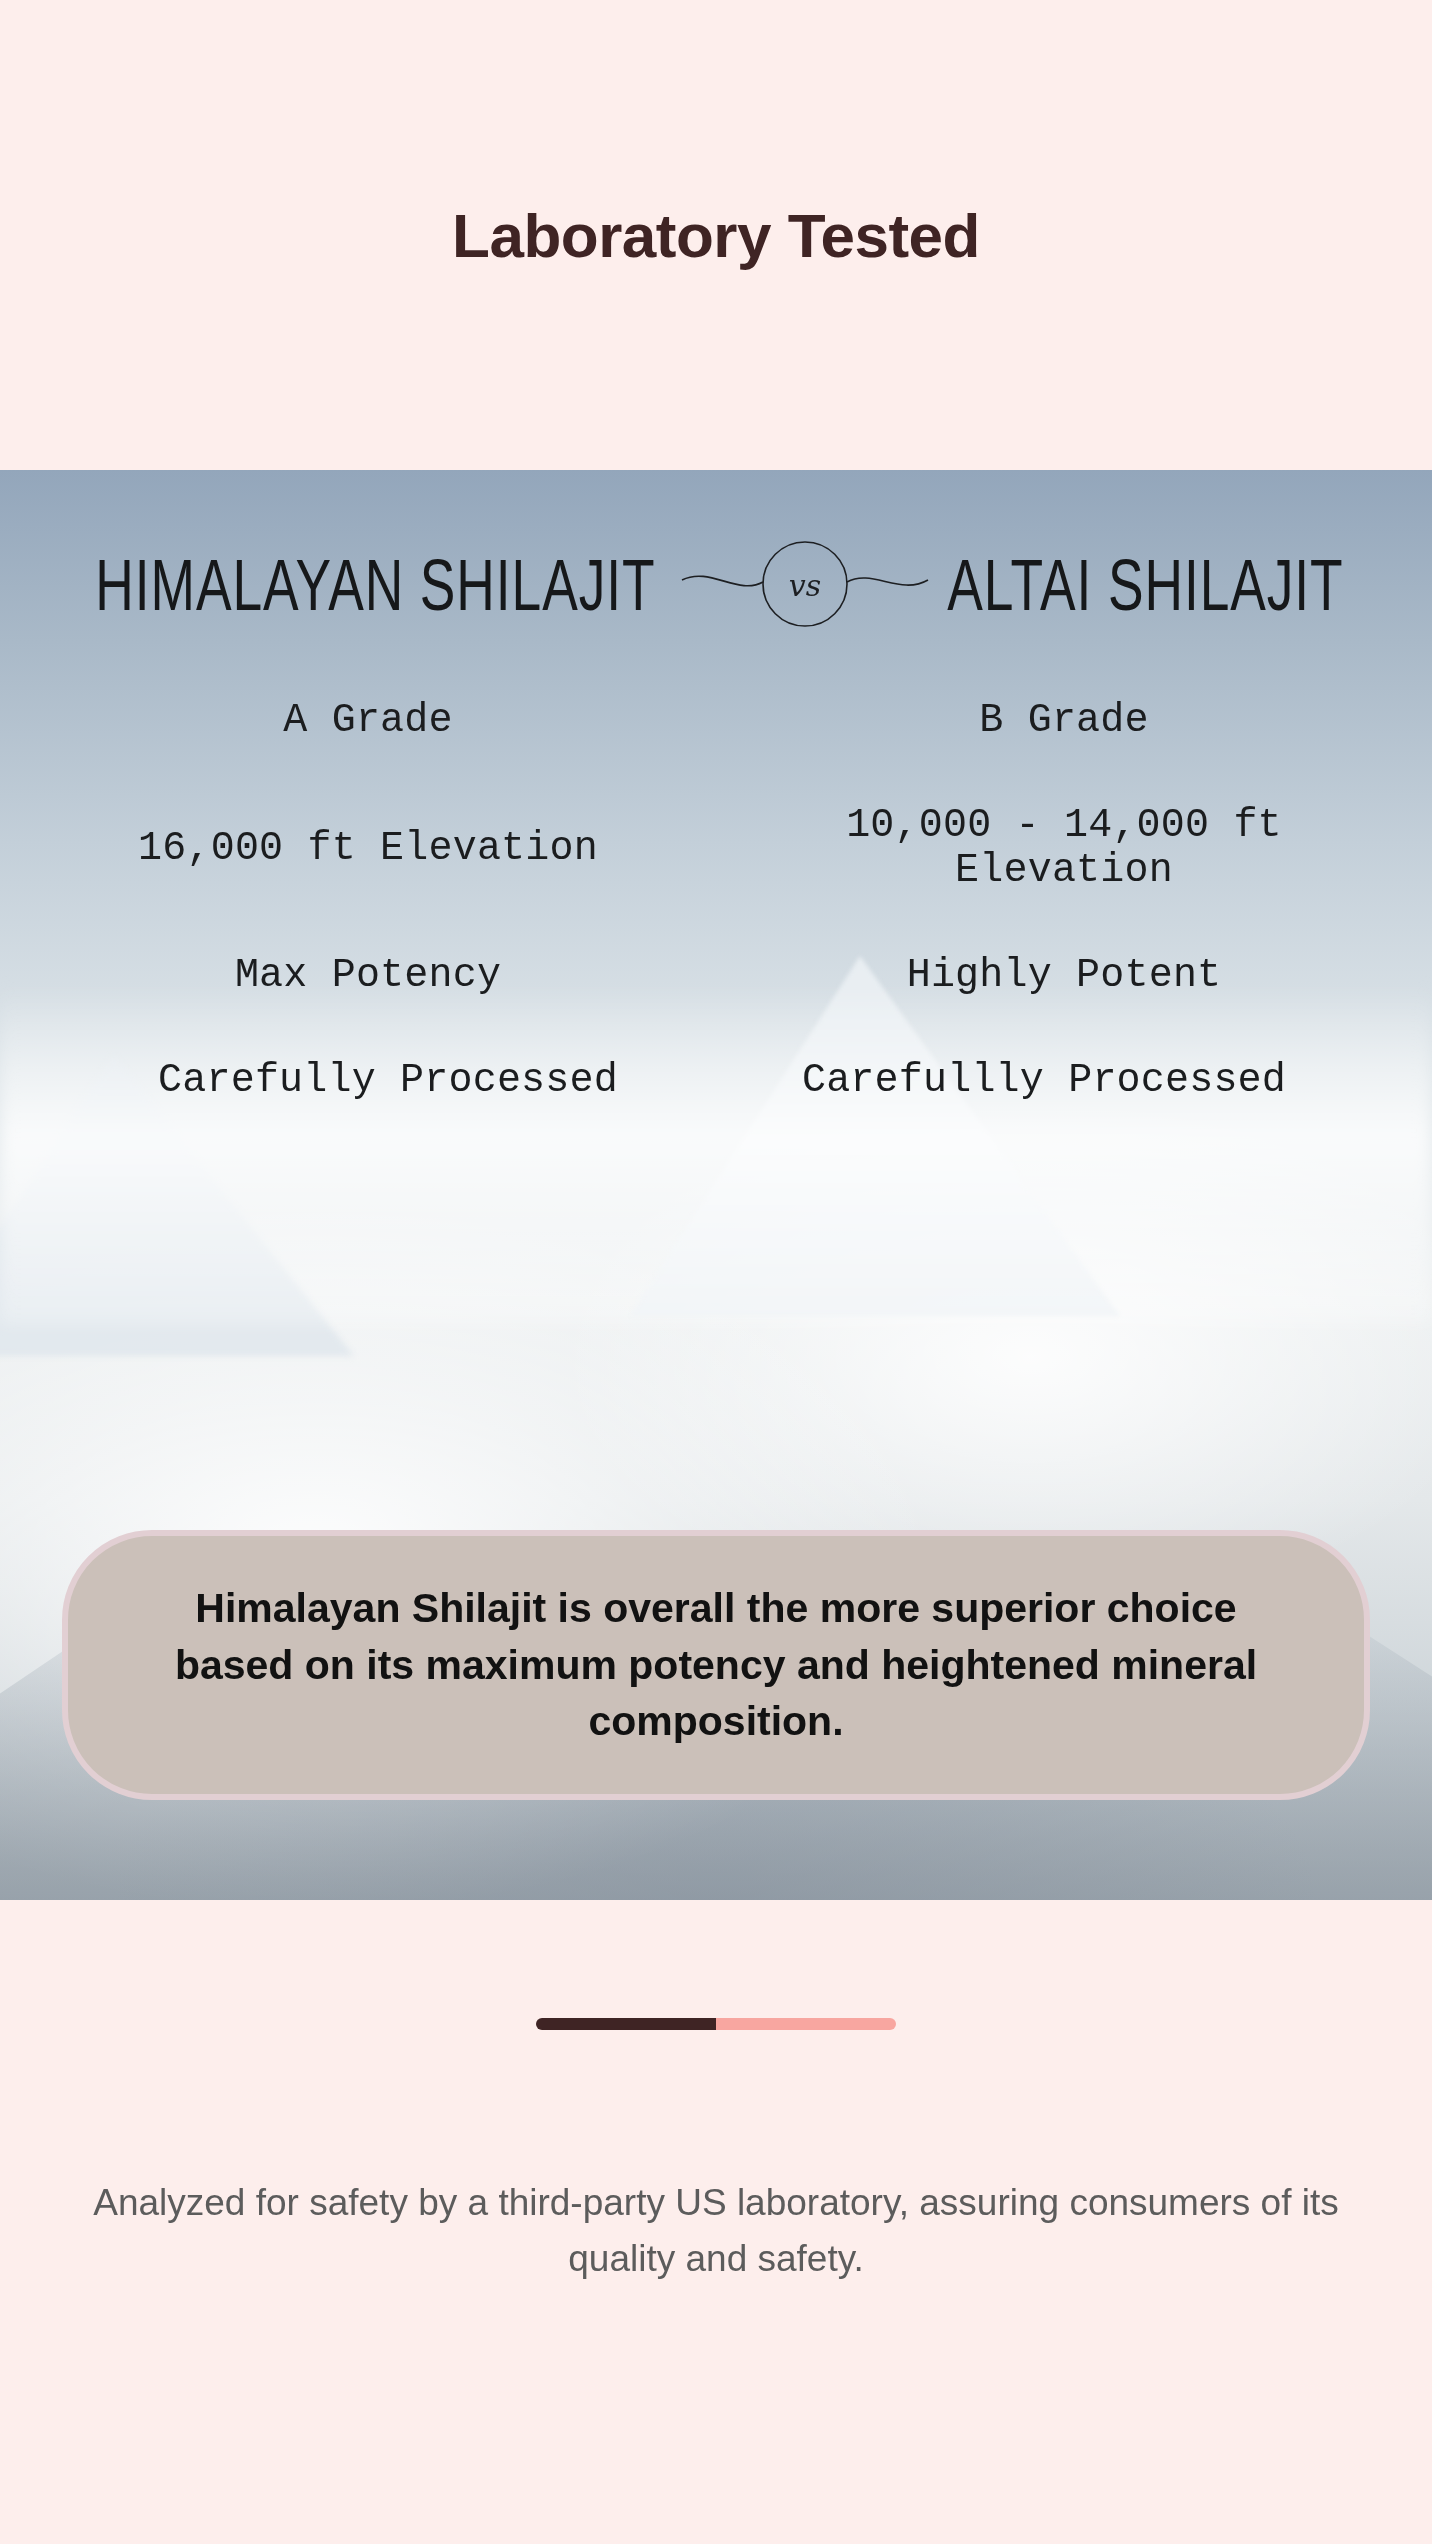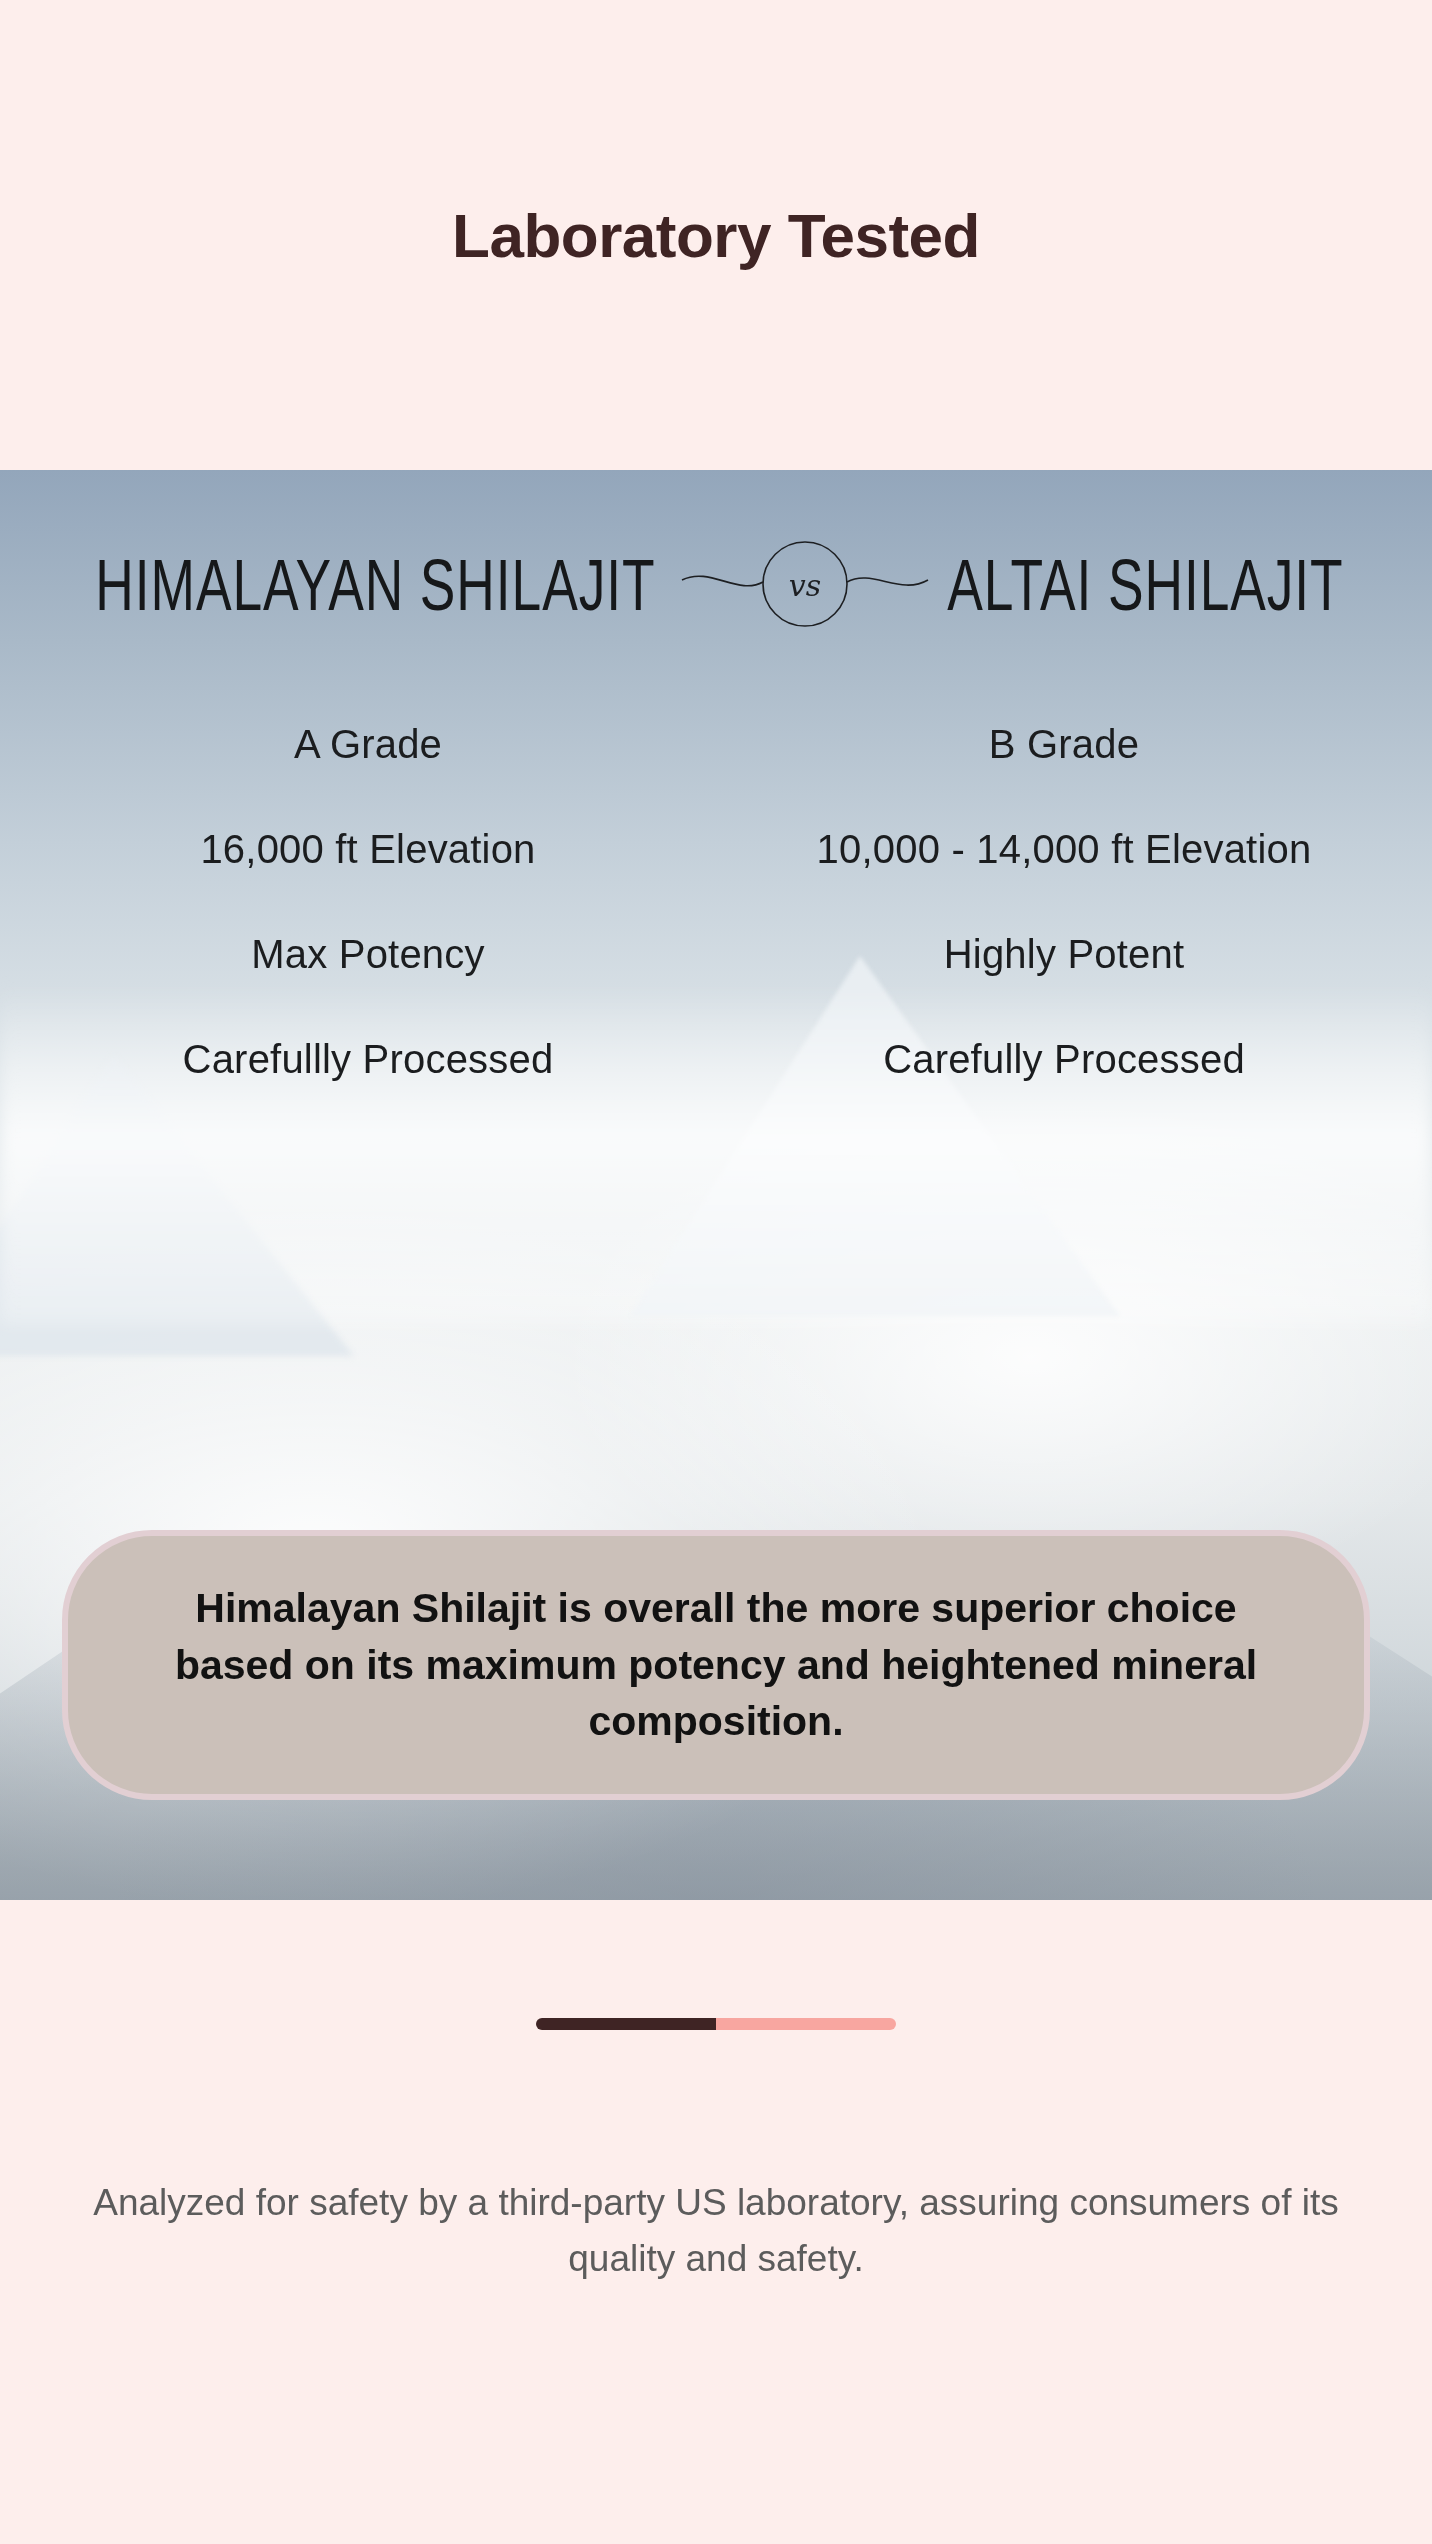--- a/index.html
+++ b/index.html
@@ -127,21 +127,22 @@
     width: 250px;
     height: 108px;
     display: flex;
     align-items: center;
     justify-content: center;
     flex: 0 0 250px;
   }
   .vs-badge svg { width: 250px; height: 108px; display: block; }
 
   .rows {
-    margin-top: 84px;
+    margin-top: 60px;
+    font-family: Liberation Mono, monospace;
   }
   .cmp-row {
     display: flex;
     align-items: center;
     margin-bottom: 60px;
   }
   .cmp-cell {
     flex: 1 1 50%;
     text-align: center;
     font-size: 40px;
@@ -241,22 +242,22 @@
         </div>
         <div class="cmp-row">
           <div class="cmp-cell left">16,000 ft Elevation</div>
           <div class="cmp-cell right">10,000 - 14,000 ft Elevation</div>
         </div>
         <div class="cmp-row">
           <div class="cmp-cell left">Max Potency</div>
           <div class="cmp-cell right">Highly Potent</div>
         </div>
         <div class="cmp-row">
+          <div class="cmp-cell right">Carefully Processed</div>
           <div class="cmp-cell left">Carefullly Processed</div>
-          <div class="cmp-cell right">Carefully Processed</div>
         </div>
       </div>
     </div>
 
     <div class="callout">
       <div class="callout-text">Himalayan Shilajit is overall the more superior choice based on its maximum potency and heightened mineral composition.</div>
     </div>
   </div>
 
   <div class="footer">

